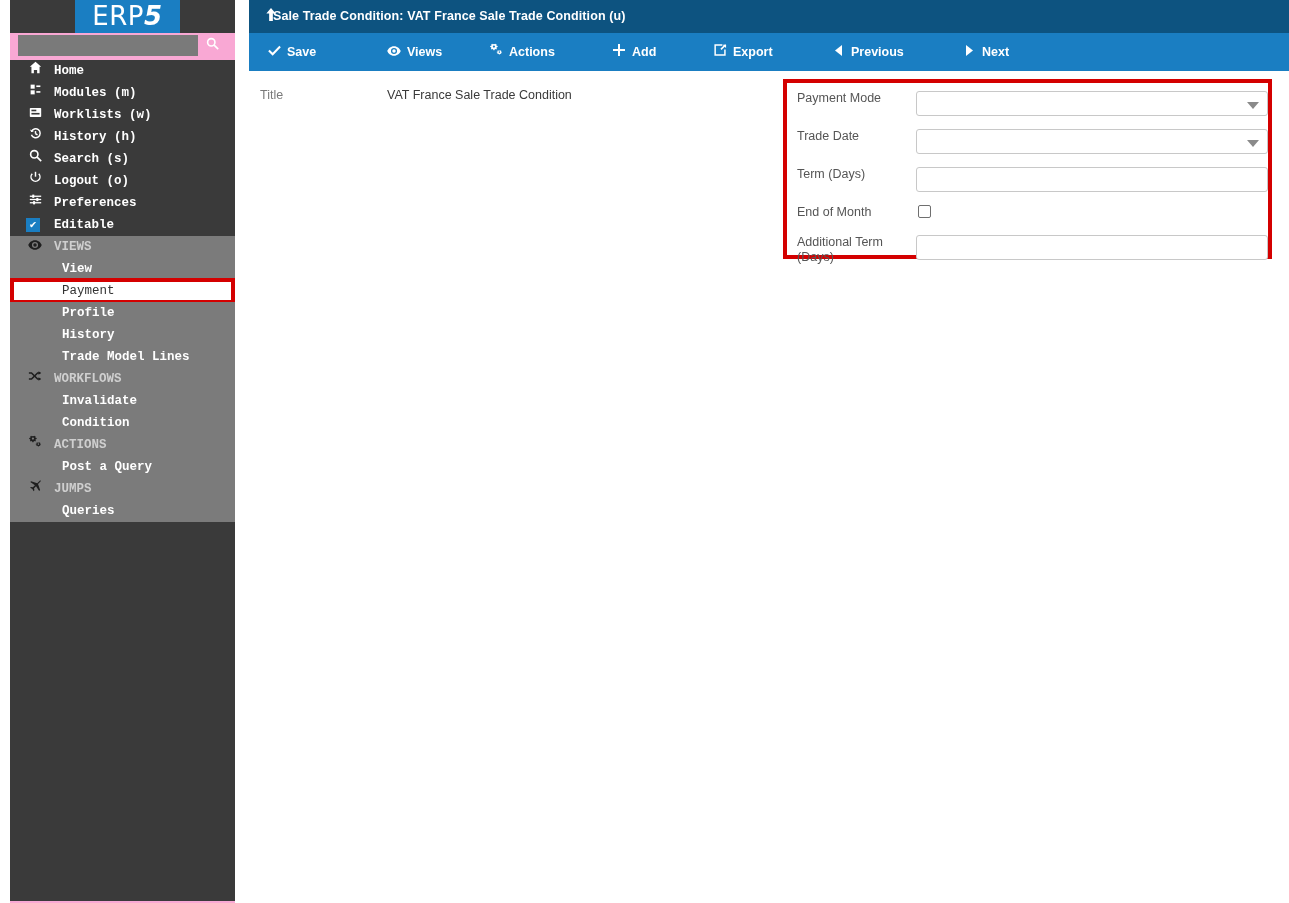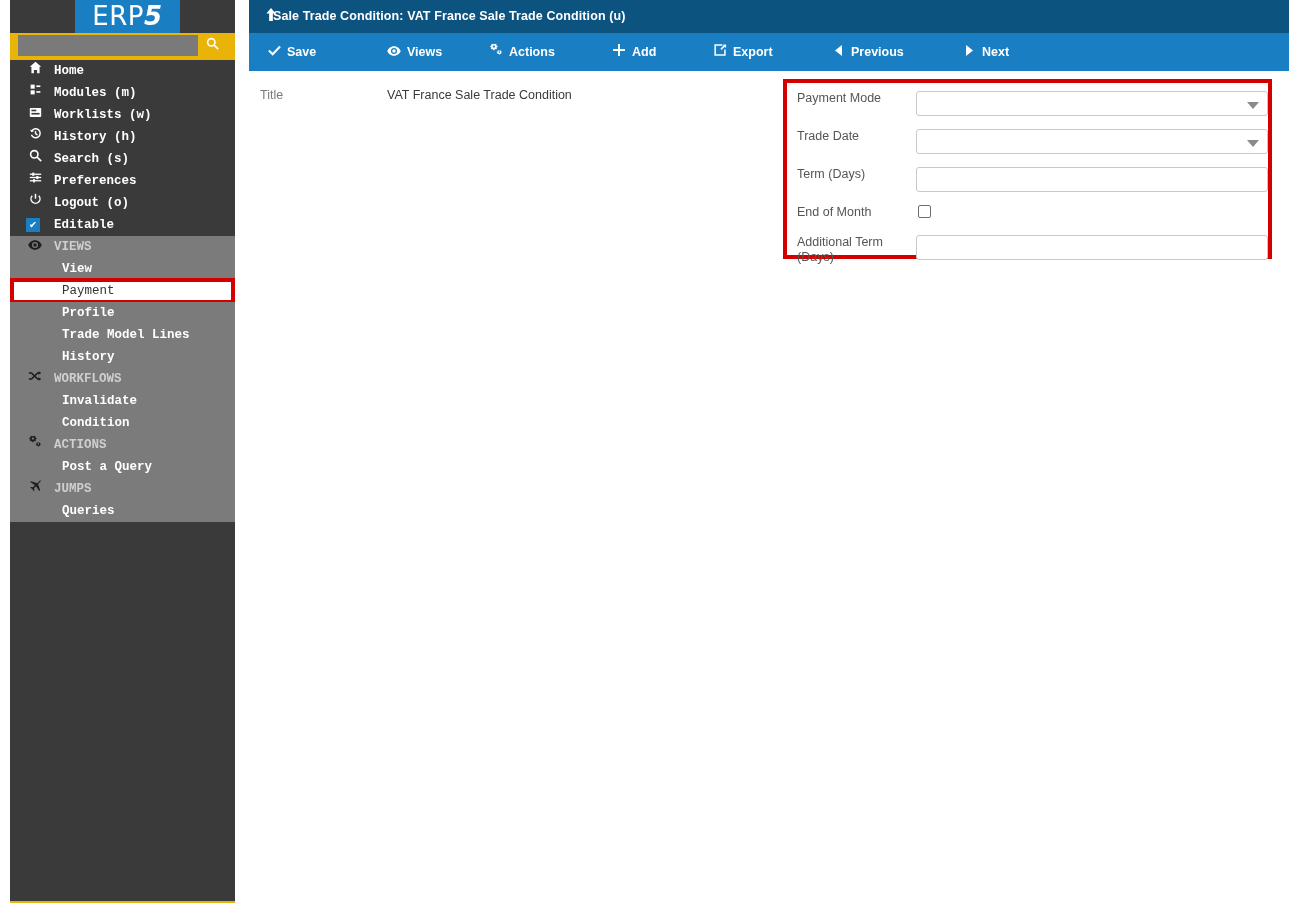--- a/index.html
+++ b/index.html
@@ -8,21 +8,21 @@
     background: #ffffff;
     font-family: "Liberation Sans", sans-serif;
     overflow: hidden;
   }
   .app { position: relative; width: 1289px; height: 903px; background: #ffffff; }
 
   
   .sidebar {
     position: absolute; left: 10px; top: 0;
     width: 225px; height: 903px;
-    background: #eab308;
+    background: #f9a8d4;
   }
   .logo-row {
     height: 33px; position: relative; background: #3a3a3a;
   }
   .logo {
     position: absolute; left: 65px; top: 0;
     width: 105px; height: 33px;
     background: #1a7ec2;
     color: #ffffff;
     font-size: 26px; line-height: 33px;
@@ -252,43 +252,43 @@
           <svg width="13" height="13" viewBox="0 0 16 16" fill="none" stroke="#fff" stroke-width="2">
               <circle cx="6.5" cy="6.5" r="4.5"></circle>
               <line x1="10" y1="10" x2="15" y2="15"></line>
             </svg>
         </span>
         <span class="lbl">Search (s)</span>
       </li>
 
       <li class="nav-item dark">
         <span class="ico">
+          <svg width="13" height="13" viewBox="0 0 16 16" fill="none" stroke="#fff" stroke-width="1.8">
+            <path d="M4 3.5 A5.5 5.5 0 1 0 12 3.5"></path>
+              <line x1="8" y1="1" x2="8" y2="7"></line>
+          </svg>
+        </span>
+        <span class="lbl">Logout (o)</span>
+      </li>
+
+      <li class="nav-item dark">
+        <span class="ico">
           <svg width="13" height="13" viewBox="0 0 16 16" fill="none" stroke="#fff" stroke-width="1.6">
             <line x1="1" y1="4" x2="15" y2="4"></line>
               <line x1="1" y1="8" x2="15" y2="8"></line>
               <line x1="1" y1="12" x2="15" y2="12"></line>
             <rect x="4" y="2" width="2.5" height="4" fill="#fff" stroke="none"></rect>
               <rect x="9" y="6" width="2.5" height="4" fill="#fff" stroke="none"></rect>
               <rect x="5" y="10" width="2.5" height="4" fill="#fff" stroke="none"></rect>
           </svg>
         </span>
         <span class="lbl">Preferences</span>
       </li>
 
       <li class="nav-item dark">
-        <span class="ico">
-          <svg width="13" height="13" viewBox="0 0 16 16" fill="none" stroke="#fff" stroke-width="1.8">
-            <path d="M4 3.5 A5.5 5.5 0 1 0 12 3.5"></path>
-              <line x1="8" y1="1" x2="8" y2="7"></line>
-          </svg>
-        </span>
-        <span class="lbl">Logout (o)</span>
-      </li>
-
-      <li class="nav-item dark">
         <span class="chk">✔</span>
         <span class="lbl">Editable</span>
       </li>
 
       <li class="nav-item gray section">
         <span class="ico">
           <svg width="14" height="10" viewBox="0 0 16 11" fill="#1f1f1f">
               <path d="M8 0C4 0 1.2 3 0.3 5.5 1.2 8 4 11 8 11s6.8-3 7.7-5.5C14.8 3 12 0 8 0zm0 9a3.5 3.5 0 110-7 3.5 3.5 0 010 7z"></path>
               <circle cx="8" cy="5.5" r="2"></circle>
             </svg>
@@ -298,24 +298,24 @@
       <li class="nav-item gray sub">
         <span class="lbl">View</span>
       </li>
       <li class="nav-item highlight">
         <span class="lbl">Payment</span>
       </li>
       <li class="nav-item gray sub">
         <span class="lbl">Profile</span>
       </li>
       <li class="nav-item gray sub">
+        <span class="lbl">History</span>
+      </li>
+      <li class="nav-item gray sub">
         <span class="lbl">Trade Model Lines</span>
-      </li>
-      <li class="nav-item gray sub">
-        <span class="lbl">History</span>
       </li>
 
       <li class="nav-item gray section">
         <span class="ico">
           <svg width="14" height="12" viewBox="0 0 16 13" fill="none" stroke="#1f1f1f" stroke-width="1.8">
             <path d="M1 3h3l7 7h3"></path>
               <path d="M1 10h3l7-7h3"></path>
               <polyline points="12,1 15,3 12,5" fill="#1f1f1f" stroke="none"></polyline>
               <polyline points="12,8 15,10 12,12" fill="#1f1f1f" stroke="none"></polyline>
           </svg>

